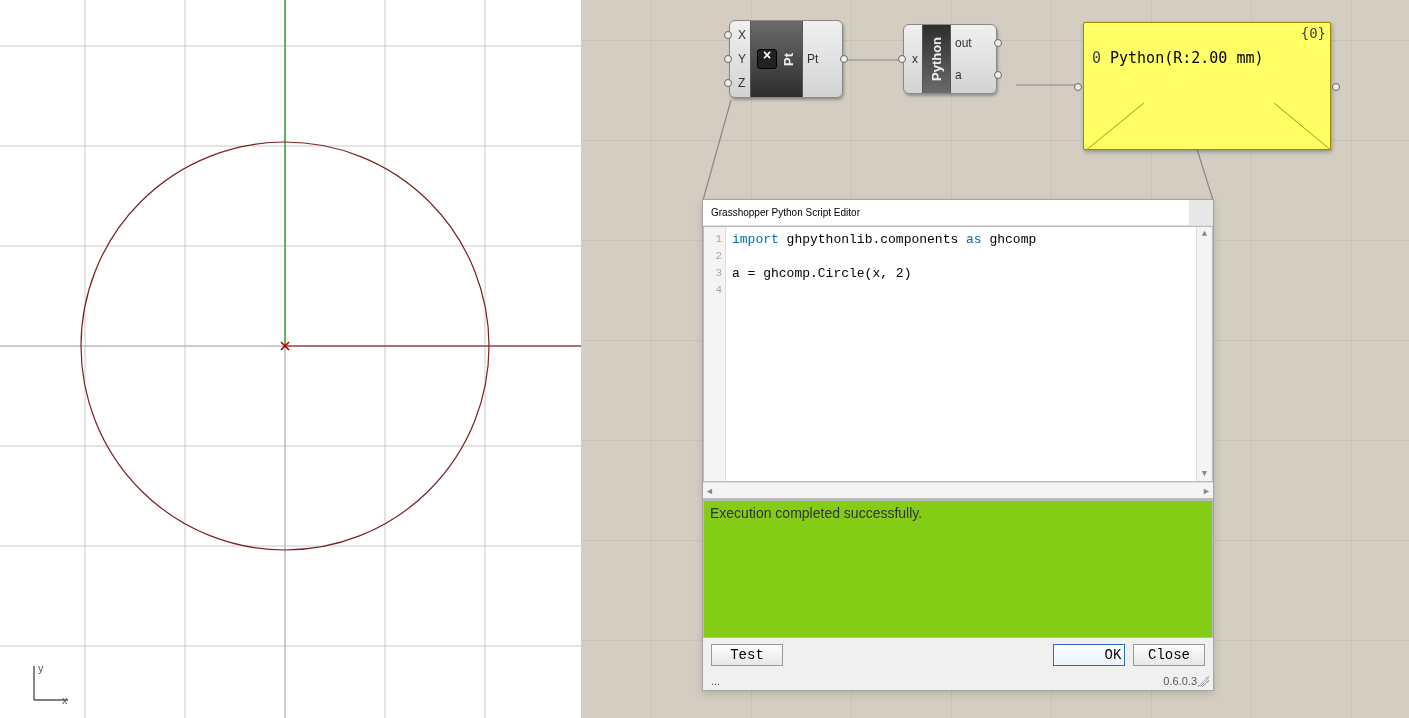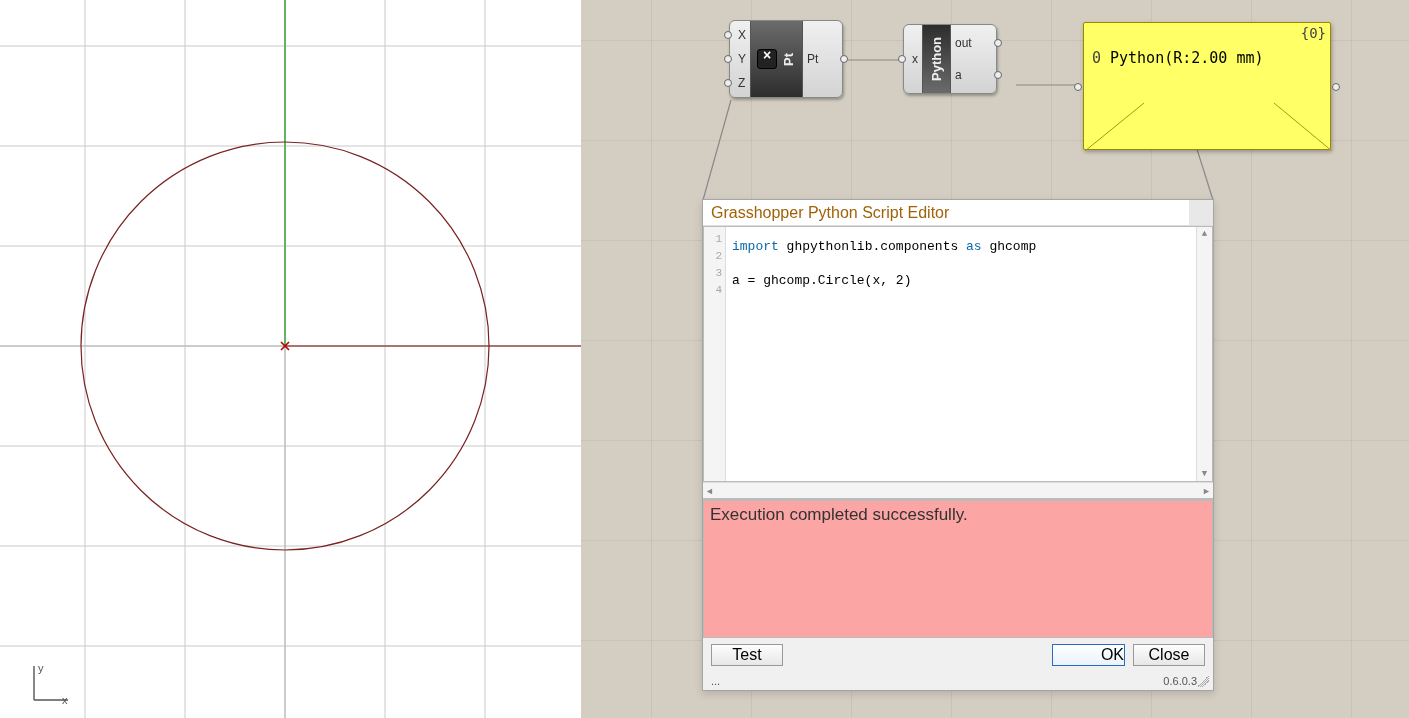--- a/index.html
+++ b/index.html
@@ -160,22 +160,22 @@
     display: flex;
     flex-direction: column;
   }
   .editor .titlebar {
     height: 26px;
     background: #fff;
     border-bottom: 1px solid #ddd;
     display: flex;
     align-items: center;
     padding-left: 8px;
-    color: #a16207;
-    font-size: 16px;
+    color: #000000;
+    font-size: 10px;
   }
   .editor .titlebar .closebox {
     margin-left: auto;
     width: 24px; height: 100%;
     background: #e8e8e8;
     display:flex;align-items:center;justify-content:center;
     color:#aaa;font-size:10px;
   }
   .editor .menubar {
     height: 26px;
@@ -207,62 +207,62 @@
     padding: 4px 3px 0 0;
     line-height: 17px;
     font-size: 11px;
     border-right: 1px solid #ddd;
   }
   .editor .codelines {
     padding: 4px 6px;
     line-height: 17px;
     white-space: pre;
     flex: 1;
-    margin-top: 7px;
   }
   .kw { color: #0a6aa6; }
   .editor .scrollbar-v {
     width: 16px;
     background: #f4f4f4;
     border-left: 1px solid #ddd;
     display:flex;flex-direction:column;align-items:center;justify-content:space-between;
     padding:2px 0;
   }
   .editor .scrollbar-h {
     height: 16px;
     background: #f4f4f4;
     border-top:1px solid #ddd;
     display:flex;align-items:center;justify-content:space-between;padding:0 2px;
   }
   .scrollbtn { color:#888;font-size:9px;user-select:none; }
   .editor .status {
     height: 140px;
-    background: #fca5a5;
+    background: #84cc16;
     border: 1px solid #bbb;
     border-top-width: 3px;
     padding: 4px 6px;
-    font-size: 17px;
+    font-size: 14px;
     color: #333;
   }
   .editor .buttons {
     height: 34px;
     background: #f0f0f0;
     display: flex;
     align-items: center;
     padding: 0 8px;
     gap: 8px;
   }
   .editor .btn {
     height: 22px;
     min-width: 72px;
     background: linear-gradient(#fdfdfd,#e7e7e7);
     border: 1px solid #999;
-    font-size: 16px;
+    font-size: 14px;
     display:flex;align-items:center;justify-content:center;
     cursor: pointer;
+    font-family: Liberation Mono, monospace;
   }
   .editor .btn.primary { border-color:#2a6bbf; background:linear-gradient(#fff,#eaf2fb);padding-left:48px; }
   .editor .footer {
     height: 18px;
     display:flex;align-items:center;justify-content:space-between;
     padding: 0 4px 0 8px;
     font-size:11px;color:#555;
   }
   .resize-grip {
     width:12px;height:12px;

